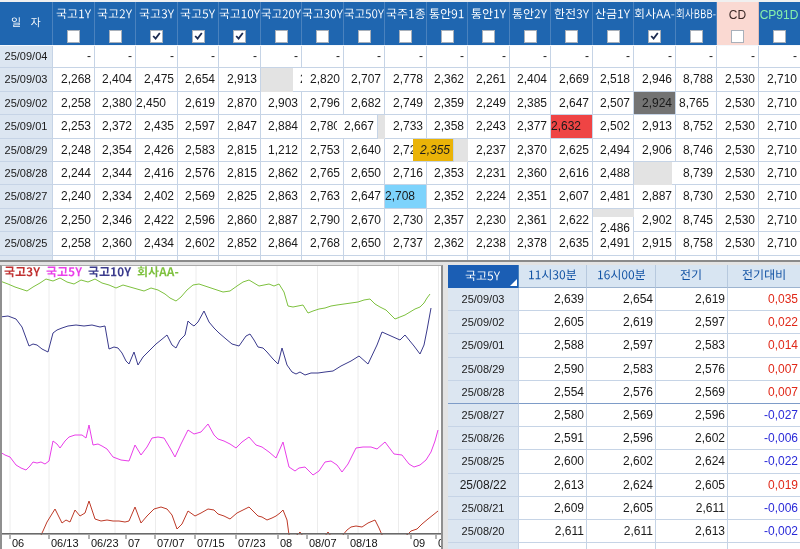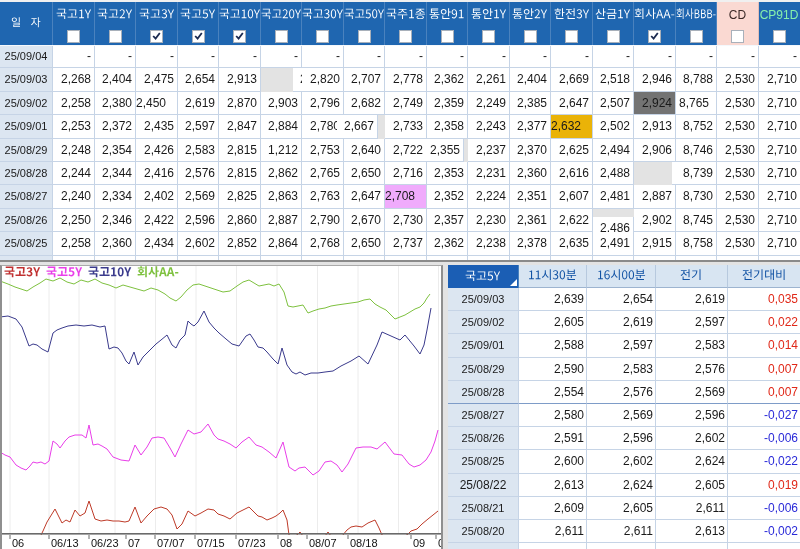--- a/index.html
+++ b/index.html
@@ -258,37 +258,37 @@
 <div class="cell" style="left:136px;top:115px;width:42px;height:24px;background:#fff;border-right:1px solid #c6d4e6;border-bottom:1px solid #c6d4e6;text-align:right;padding-right:3px;line-height:23px;">2,435</div>
 <div class="cell" style="left:178px;top:115px;width:41px;height:24px;background:#fff;border-right:1px solid #c6d4e6;border-bottom:1px solid #c6d4e6;text-align:right;padding-right:3px;line-height:23px;">2,597</div>
 <div class="cell" style="left:219px;top:115px;width:42px;height:24px;background:#fff;border-right:1px solid #c6d4e6;border-bottom:1px solid #c6d4e6;text-align:right;padding-right:3px;line-height:23px;">2,847</div>
 <div class="cell" style="left:261px;top:115px;width:41px;height:24px;background:#fff;border-right:1px solid #c6d4e6;border-bottom:1px solid #c6d4e6;text-align:right;padding-right:3px;line-height:23px;">2,884</div>
 <div class="cell" style="left:302px;top:115px;width:42px;height:24px;background:#fff;border-right:1px solid #c6d4e6;border-bottom:1px solid #c6d4e6;text-align:right;padding-right:3px;line-height:23px;">2,780</div>
 <div class="cell" style="left:337px;top:115px;width:41px;height:24px;background:#fff;border-right:1px solid #c6d4e6;border-bottom:1px solid #c6d4e6;text-align:right;padding-right:3px;line-height:23px;">2,667</div>
 <div class="cell" style="left:385px;top:115px;width:42px;height:24px;background:#fff;border-right:1px solid #c6d4e6;border-bottom:1px solid #c6d4e6;text-align:right;padding-right:3px;line-height:23px;">2,733</div>
 <div class="cell" style="left:427px;top:115px;width:41px;height:24px;background:#fff;border-right:1px solid #c6d4e6;border-bottom:1px solid #c6d4e6;text-align:right;padding-right:3px;line-height:23px;">2,358</div>
 <div class="cell" style="left:468px;top:115px;width:42px;height:24px;background:#fff;border-right:1px solid #c6d4e6;border-bottom:1px solid #c6d4e6;text-align:right;padding-right:3px;line-height:23px;">2,243</div>
 <div class="cell" style="left:510px;top:115px;width:41px;height:24px;background:#fff;border-right:1px solid #c6d4e6;border-bottom:1px solid #c6d4e6;text-align:right;padding-right:3px;line-height:23px;">2,377</div>
-<div class="cell" style="left:551px;top:115px;width:42px;height:24px;background:#eab308;border-right:1px solid #c6d4e6;border-bottom:1px solid #c6d4e6;text-align:left;padding-right:19px;line-height:23px;">2,632</div>
+<div class="cell" style="left:551px;top:115px;width:42px;height:24px;background:#ef4444;border-right:1px solid #c6d4e6;border-bottom:1px solid #c6d4e6;text-align:left;padding-right:19px;line-height:23px;">2,632</div>
 <div class="cell" style="left:593px;top:115px;width:41px;height:24px;background:#fff;border-right:1px solid #c6d4e6;border-bottom:1px solid #c6d4e6;text-align:right;padding-right:3px;line-height:23px;">2,502</div>
 <div class="cell" style="left:634px;top:115px;width:42px;height:24px;background:#fff;border-right:1px solid #c6d4e6;border-bottom:1px solid #c6d4e6;text-align:right;padding-right:3px;line-height:23px;">2,913</div>
 <div class="cell" style="left:676px;top:115px;width:41px;height:24px;background:#fff;border-right:1px solid #c6d4e6;border-bottom:1px solid #c6d4e6;text-align:right;padding-right:3px;line-height:23px;">8,752</div>
 <div class="cell" style="left:717px;top:115px;width:42px;height:24px;background:#fff;border-right:1px solid #c6d4e6;border-bottom:1px solid #c6d4e6;text-align:right;padding-right:3px;line-height:23px;">2,530</div>
 <div class="cell" style="left:759px;top:115px;width:41px;height:24px;background:#fff;border-bottom:1px solid #c6d4e6;text-align:right;padding-right:3px;line-height:23px;">2,710</div>
 <div class="cell" style="left:0px;top:139px;width:53px;height:23px;background:#dce6f1;border-right:1px solid #c6d4e6;border-bottom:1px solid #c6d4e6;text-align:center;line-height:22px;font-size:11px;">25/08/29</div>
 <div class="cell" style="left:53px;top:139px;width:42px;height:23px;background:#fff;border-right:1px solid #c6d4e6;border-bottom:1px solid #c6d4e6;text-align:right;padding-right:3px;line-height:22px;">2,248</div>
 <div class="cell" style="left:95px;top:139px;width:41px;height:23px;background:#fff;border-right:1px solid #c6d4e6;border-bottom:1px solid #c6d4e6;text-align:right;padding-right:3px;line-height:22px;">2,354</div>
 <div class="cell" style="left:136px;top:139px;width:42px;height:23px;background:#fff;border-right:1px solid #c6d4e6;border-bottom:1px solid #c6d4e6;text-align:right;padding-right:3px;line-height:22px;">2,426</div>
 <div class="cell" style="left:178px;top:139px;width:41px;height:23px;background:#fff;border-right:1px solid #c6d4e6;border-bottom:1px solid #c6d4e6;text-align:right;padding-right:3px;line-height:22px;">2,583</div>
 <div class="cell" style="left:219px;top:139px;width:42px;height:23px;background:#fff;border-right:1px solid #c6d4e6;border-bottom:1px solid #c6d4e6;text-align:right;padding-right:3px;line-height:22px;">2,815</div>
 <div class="cell" style="left:261px;top:139px;width:41px;height:23px;background:#fff;border-right:1px solid #c6d4e6;border-bottom:1px solid #c6d4e6;text-align:right;padding-right:3px;line-height:22px;">1,212</div>
 <div class="cell" style="left:302px;top:139px;width:42px;height:23px;background:#fff;border-right:1px solid #c6d4e6;border-bottom:1px solid #c6d4e6;text-align:right;padding-right:3px;line-height:22px;">2,753</div>
 <div class="cell" style="left:344px;top:139px;width:41px;height:23px;background:#fff;border-right:1px solid #c6d4e6;border-bottom:1px solid #c6d4e6;text-align:right;padding-right:3px;line-height:22px;">2,640</div>
 <div class="cell" style="left:385px;top:139px;width:42px;height:23px;background:#fff;border-right:1px solid #c6d4e6;border-bottom:1px solid #c6d4e6;text-align:right;padding-right:3px;line-height:22px;">2,722</div>
-<div class="cell" style="left:423px;top:139px;width:41px;height:23px;background:#ffffff;border-right:1px solid #c6d4e6;border-bottom:1px solid #c6d4e6;text-align:right;padding-right:3px;line-height:22px;">2,355</div>
+<div class="cell" style="left:413px;top:139px;width:41px;height:23px;background:#eab308;border-right:1px solid #c6d4e6;border-bottom:1px solid #c6d4e6;text-align:right;padding-right:3px;line-height:22px;font-style:italic;">2,355</div>
 <div class="cell" style="left:468px;top:139px;width:42px;height:23px;background:#fff;border-right:1px solid #c6d4e6;border-bottom:1px solid #c6d4e6;text-align:right;padding-right:3px;line-height:22px;">2,237</div>
 <div class="cell" style="left:510px;top:139px;width:41px;height:23px;background:#fff;border-right:1px solid #c6d4e6;border-bottom:1px solid #c6d4e6;text-align:right;padding-right:3px;line-height:22px;">2,370</div>
 <div class="cell" style="left:551px;top:139px;width:42px;height:23px;background:#fff;border-right:1px solid #c6d4e6;border-bottom:1px solid #c6d4e6;text-align:right;padding-right:3px;line-height:22px;">2,625</div>
 <div class="cell" style="left:593px;top:139px;width:41px;height:23px;background:#fff;border-right:1px solid #c6d4e6;border-bottom:1px solid #c6d4e6;text-align:right;padding-right:3px;line-height:22px;">2,494</div>
 <div class="cell" style="left:634px;top:139px;width:42px;height:23px;background:#fff;border-right:1px solid #c6d4e6;border-bottom:1px solid #c6d4e6;text-align:right;padding-right:3px;line-height:22px;">2,906</div>
 <div class="cell" style="left:676px;top:139px;width:41px;height:23px;background:#fff;border-right:1px solid #c6d4e6;border-bottom:1px solid #c6d4e6;text-align:right;padding-right:3px;line-height:22px;">8,746</div>
 <div class="cell" style="left:717px;top:139px;width:42px;height:23px;background:#fff;border-right:1px solid #c6d4e6;border-bottom:1px solid #c6d4e6;text-align:right;padding-right:3px;line-height:22px;">2,530</div>
 <div class="cell" style="left:759px;top:139px;width:41px;height:23px;background:#fff;border-bottom:1px solid #c6d4e6;text-align:right;padding-right:3px;line-height:22px;">2,710</div>
 <div class="cell" style="left:0px;top:162px;width:53px;height:23px;background:#dce6f1;border-right:1px solid #c6d4e6;border-bottom:1px solid #c6d4e6;text-align:center;line-height:22px;font-size:11px;">25/08/28</div>
 <div class="cell" style="left:53px;top:162px;width:42px;height:23px;background:#fff;border-right:1px solid #c6d4e6;border-bottom:1px solid #c6d4e6;text-align:right;padding-right:3px;line-height:22px;">2,244</div>
@@ -311,21 +311,21 @@
 <div class="cell" style="left:759px;top:162px;width:41px;height:23px;background:#fff;border-bottom:1px solid #c6d4e6;text-align:right;padding-right:3px;line-height:22px;">2,710</div>
 <div class="cell" style="left:0px;top:185px;width:53px;height:24px;background:#dce6f1;border-right:1px solid #c6d4e6;border-bottom:1px solid #c6d4e6;text-align:center;line-height:23px;font-size:11px;">25/08/27</div>
 <div class="cell" style="left:53px;top:185px;width:42px;height:24px;background:#fff;border-right:1px solid #c6d4e6;border-bottom:1px solid #c6d4e6;text-align:right;padding-right:3px;line-height:23px;">2,240</div>
 <div class="cell" style="left:95px;top:185px;width:41px;height:24px;background:#fff;border-right:1px solid #c6d4e6;border-bottom:1px solid #c6d4e6;text-align:right;padding-right:3px;line-height:23px;">2,334</div>
 <div class="cell" style="left:136px;top:185px;width:42px;height:24px;background:#fff;border-right:1px solid #c6d4e6;border-bottom:1px solid #c6d4e6;text-align:right;padding-right:3px;line-height:23px;">2,402</div>
 <div class="cell" style="left:178px;top:185px;width:41px;height:24px;background:#fff;border-right:1px solid #c6d4e6;border-bottom:1px solid #c6d4e6;text-align:right;padding-right:3px;line-height:23px;">2,569</div>
 <div class="cell" style="left:219px;top:185px;width:42px;height:24px;background:#fff;border-right:1px solid #c6d4e6;border-bottom:1px solid #c6d4e6;text-align:right;padding-right:3px;line-height:23px;">2,825</div>
 <div class="cell" style="left:261px;top:185px;width:41px;height:24px;background:#fff;border-right:1px solid #c6d4e6;border-bottom:1px solid #c6d4e6;text-align:right;padding-right:3px;line-height:23px;">2,863</div>
 <div class="cell" style="left:302px;top:185px;width:42px;height:24px;background:#fff;border-right:1px solid #c6d4e6;border-bottom:1px solid #c6d4e6;text-align:right;padding-right:3px;line-height:23px;">2,763</div>
 <div class="cell" style="left:344px;top:185px;width:41px;height:24px;background:#fff;border-right:1px solid #c6d4e6;border-bottom:1px solid #c6d4e6;text-align:right;padding-right:3px;line-height:23px;">2,647</div>
-<div class="cell" style="left:385px;top:185px;width:42px;height:24px;background:#f0abfc;border-right:1px solid #c6d4e6;border-bottom:1px solid #c6d4e6;text-align:right;padding-right:14px;line-height:23px;">2,708</div>
+<div class="cell" style="left:385px;top:185px;width:42px;height:24px;background:#7dd3fc;border-right:1px solid #c6d4e6;border-bottom:1px solid #c6d4e6;text-align:right;padding-right:14px;line-height:23px;">2,708</div>
 <div class="cell" style="left:427px;top:185px;width:41px;height:24px;background:#fff;border-right:1px solid #c6d4e6;border-bottom:1px solid #c6d4e6;text-align:right;padding-right:3px;line-height:23px;">2,352</div>
 <div class="cell" style="left:468px;top:185px;width:42px;height:24px;background:#fff;border-right:1px solid #c6d4e6;border-bottom:1px solid #c6d4e6;text-align:right;padding-right:3px;line-height:23px;">2,224</div>
 <div class="cell" style="left:510px;top:185px;width:41px;height:24px;background:#fff;border-right:1px solid #c6d4e6;border-bottom:1px solid #c6d4e6;text-align:right;padding-right:3px;line-height:23px;">2,351</div>
 <div class="cell" style="left:551px;top:185px;width:42px;height:24px;background:#fff;border-right:1px solid #c6d4e6;border-bottom:1px solid #c6d4e6;text-align:right;padding-right:3px;line-height:23px;">2,607</div>
 <div class="cell" style="left:593px;top:185px;width:41px;height:24px;background:#fff;border-right:1px solid #c6d4e6;border-bottom:1px solid #c6d4e6;text-align:right;padding-right:3px;line-height:23px;">2,481</div>
 <div class="cell" style="left:634px;top:185px;width:42px;height:24px;background:#fff;border-right:1px solid #c6d4e6;border-bottom:1px solid #c6d4e6;text-align:right;padding-right:3px;line-height:23px;">2,887</div>
 <div class="cell" style="left:676px;top:185px;width:41px;height:24px;background:#fff;border-right:1px solid #c6d4e6;border-bottom:1px solid #c6d4e6;text-align:right;padding-right:3px;line-height:23px;">8,730</div>
 <div class="cell" style="left:717px;top:185px;width:42px;height:24px;background:#fff;border-right:1px solid #c6d4e6;border-bottom:1px solid #c6d4e6;text-align:right;padding-right:3px;line-height:23px;">2,530</div>
 <div class="cell" style="left:759px;top:185px;width:41px;height:24px;background:#fff;border-bottom:1px solid #c6d4e6;text-align:right;padding-right:3px;line-height:23px;">2,710</div>
 <div class="cell" style="left:0px;top:209px;width:53px;height:23px;background:#dce6f1;border-right:1px solid #c6d4e6;border-bottom:1px solid #c6d4e6;text-align:center;line-height:22px;font-size:11px;">25/08/26</div>

